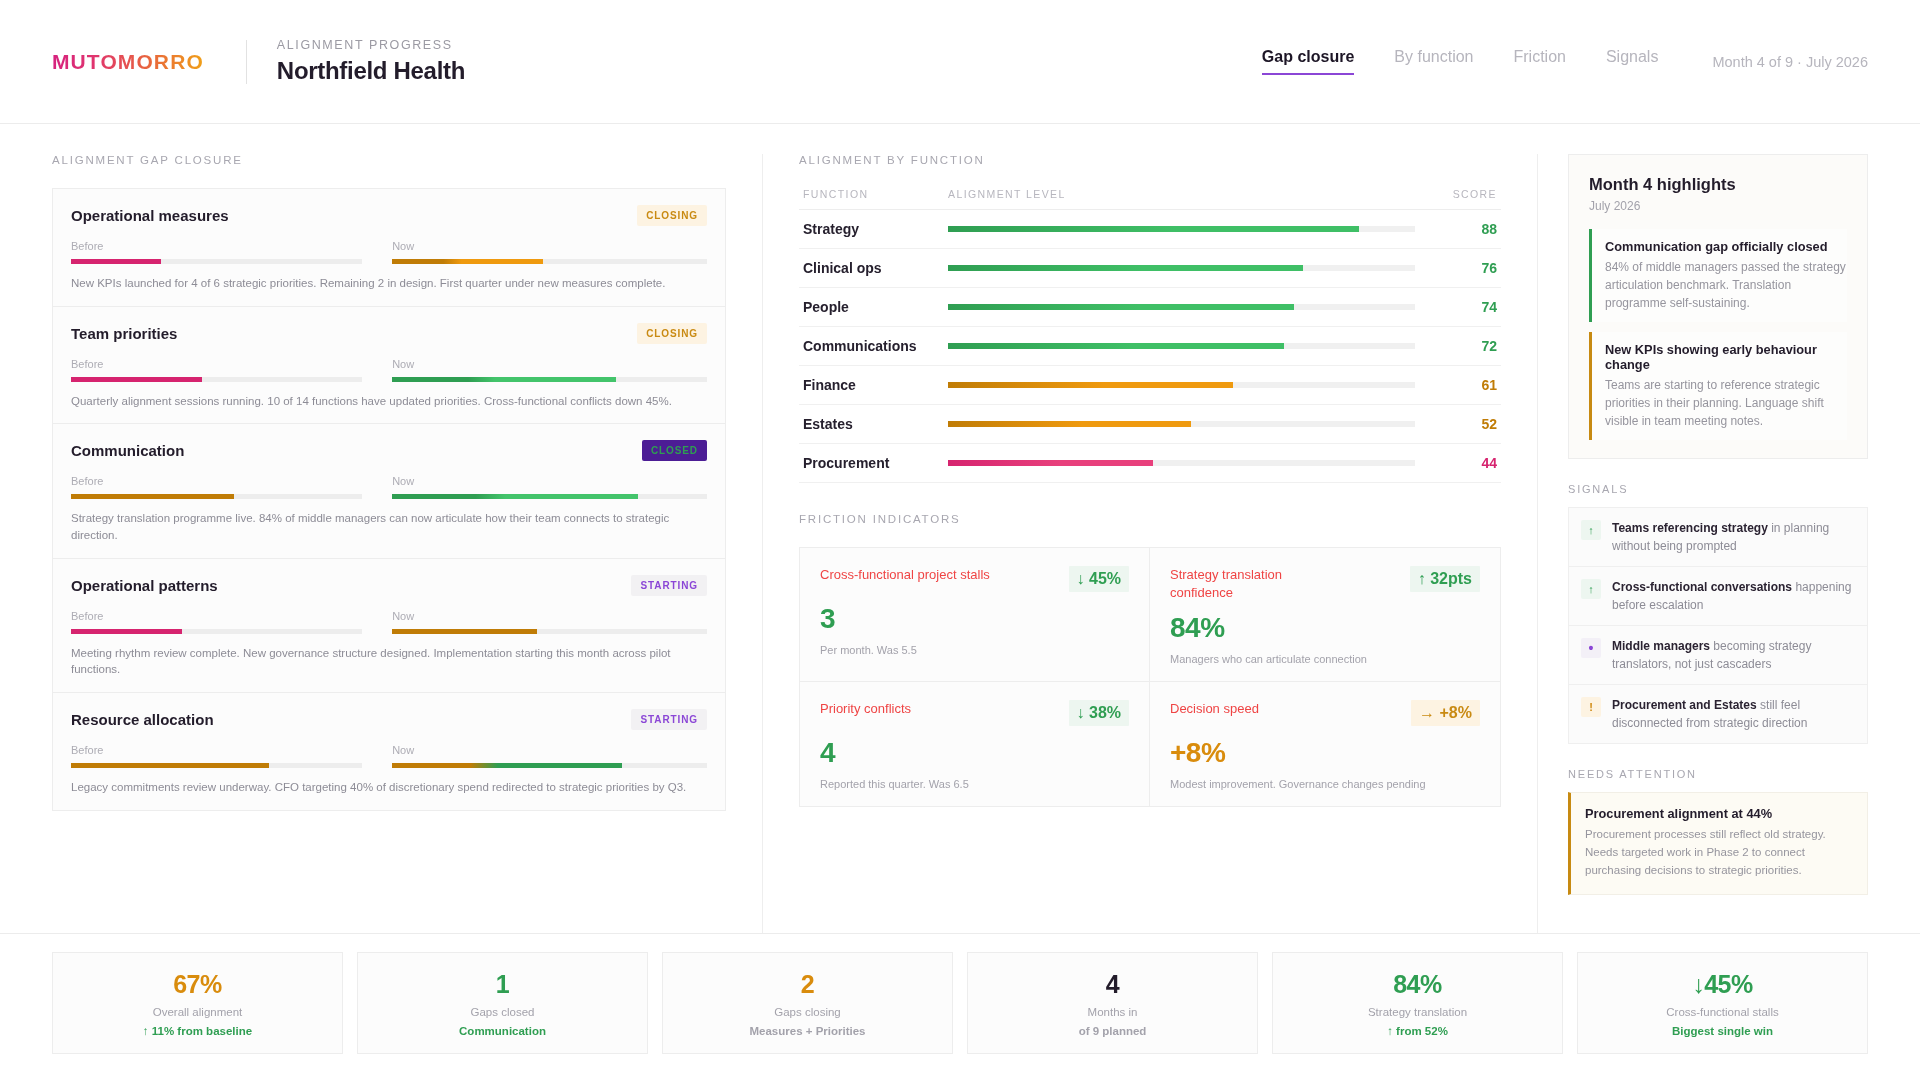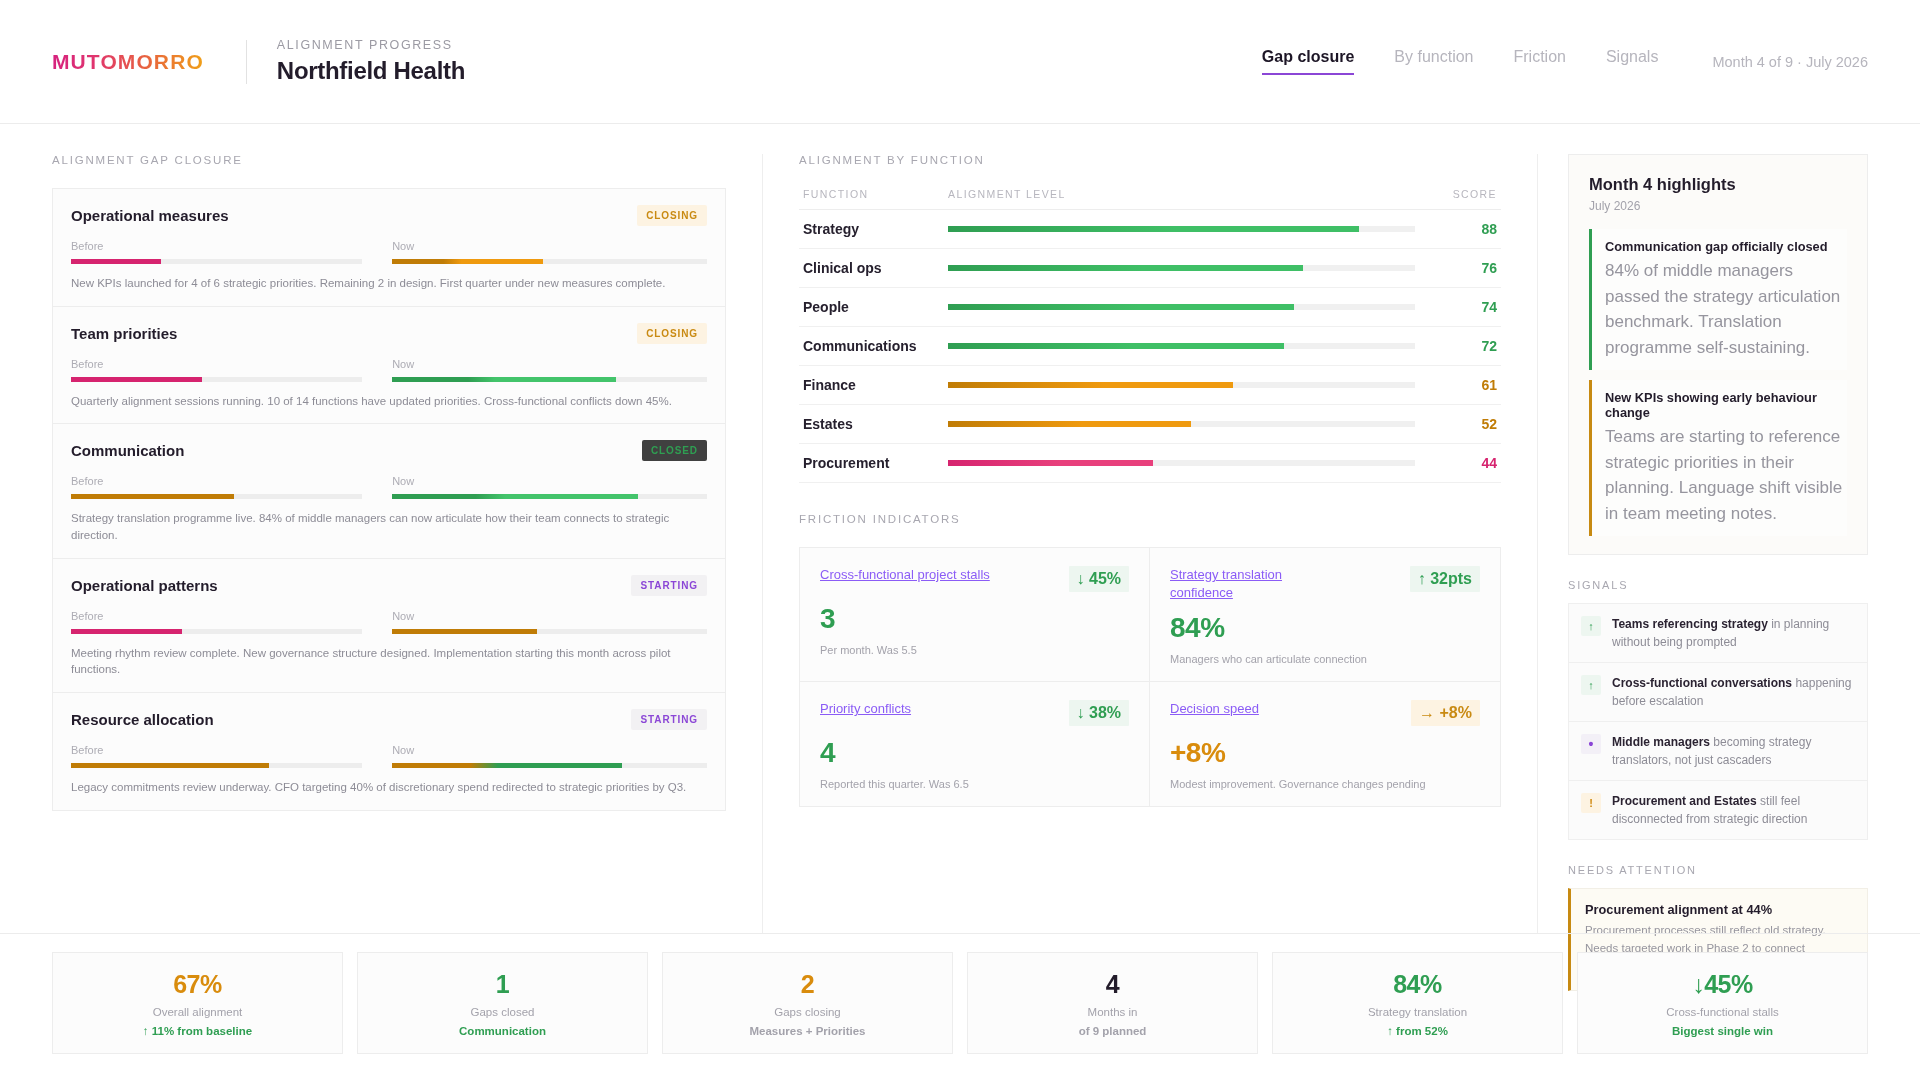--- a/index.html
+++ b/index.html
@@ -60,21 +60,21 @@
     padding: 16px 18px 14px 18px;
   }
   .gap-card + .gap-card { border-top: none; }
   .gap-head { display:flex; align-items:center; margin-bottom: 14px; }
   .gap-title { font-size: 15px; font-weight: 700; color: #231c2b; }
   .badge {
     margin-left:auto; font-size: 10px; font-weight: 700; letter-spacing: 0.9px;
     padding: 5px 9px; border-radius: 2px; text-transform: uppercase;
   }
   .badge.closing { background:#fdf3e2; color:#c98a12; }
-  .badge.closed  { background:#404040; color:#2f9e52;text-align:right; }
+  .badge.closed  { background:#4c1d95; color:#2f9e52;text-align:right; }
   .badge.starting{ background:#f2f1f3; color:#8b46d6; }
 
   .bars-row { display:flex; gap: 6px; }
   .bar-col { flex: 1 1 50%; padding-right: 24px; }
   .bar-col:last-child { padding-right: 0; }
   .bar-label { font-size: 11px; color: #adacb4; margin-bottom: 7px; }
   .track { height: 5px; background: #ededed; width: 100%; position: relative; overflow: hidden; }
   .fill { height: 100%; position:absolute; left:0; top:0; }
 
   .gap-note { font-size: 11.5px; color: #8d8c96; margin-top: 11px; line-height: 1.45; }
@@ -94,37 +94,37 @@
   .fn-level{ flex: 1 1 auto; padding-right: 26px; }
   .fn-track{ height: 6px; background:#f0f0f0; width: 100%; position: relative; overflow:hidden; }
   .fn-score{ width: 56px; flex: 0 0 56px; text-align: right; font-size: 14px; font-weight: 700; }
 
   
   .fr-grid { display:grid; grid-template-columns: 1fr 1fr; }
   .fr-card { border:1px solid #ededed; background:#fcfcfc; padding: 18px 20px 16px 20px; }
   .fr-card:nth-child(2), .fr-card:nth-child(4) { border-left: none; }
   .fr-card:nth-child(3), .fr-card:nth-child(4) { border-top: none; }
   .fr-top { display:flex; align-items:flex-start; }
-  .fr-label { font-size: 13px; color:#8b5cf6; line-height:1.35; max-width: 170px; text-decoration: underline; }
+  .fr-label { font-size: 13px; color:#ef4444; line-height:1.35; max-width: 170px; }
   .fr-chip {
     margin-left:auto; font-size:16px; font-weight:700; padding:4px 8px; border-radius:1px; white-space:nowrap;
   }
   .fr-chip.green { background:#edf6f0; color:#2f9e52; }
   .fr-chip.amber { background:#fdf3e2; color:#c98a12; }
   .fr-value { font-size: 28px; font-weight: 700; margin: 11px 0 9px 0; letter-spacing:-0.5px; }
   .fr-sub { font-size: 11px; color:#a3a2ab; }
 
   
   .hl-panel { border:1px solid #ededed; background:#fcfbf9; padding: 20px 20px 18px 20px; }
   .hl-title { font-size: 16.5px; font-weight: 700; color:#231c2b; }
   .hl-date { font-size: 12px; color:#a3a2ab; margin: 5px 0 16px 0; }
   .hl-item { border-left: 3px solid #ccc; background:#fdfdfc; padding: 10px 0 10px 13px; }
   .hl-item + .hl-item { margin-top: 10px; }
   .hl-h { font-size: 12.8px; font-weight: 700; color:#231c2b; margin-bottom: 4px; }
-  .hl-b { font-size: 17px; color:#96959e; line-height: 1.5; }
+  .hl-b { font-size: 12px; color:#96959e; line-height: 1.5; }
 
   .rail-label { font-size: 11px; letter-spacing:1.8px; color:#a8a7b0; text-transform:uppercase; margin: 24px 0 12px 0; font-weight:500;}
 
   .sig-item { border:1px solid #efefef; background:#fbfbfb; padding: 11px 12px; display:flex; gap: 11px; align-items:flex-start; }
   .sig-item + .sig-item { border-top:none; }
   .sig-icon {
     width: 20px; height:20px; flex:0 0 20px; display:flex; align-items:center; justify-content:center;
     font-size: 11px; font-weight:700; border-radius:2px; margin-top:1px;
   }
   .sig-icon.up   { background:#edf6f0; color:#2f9e52; }

